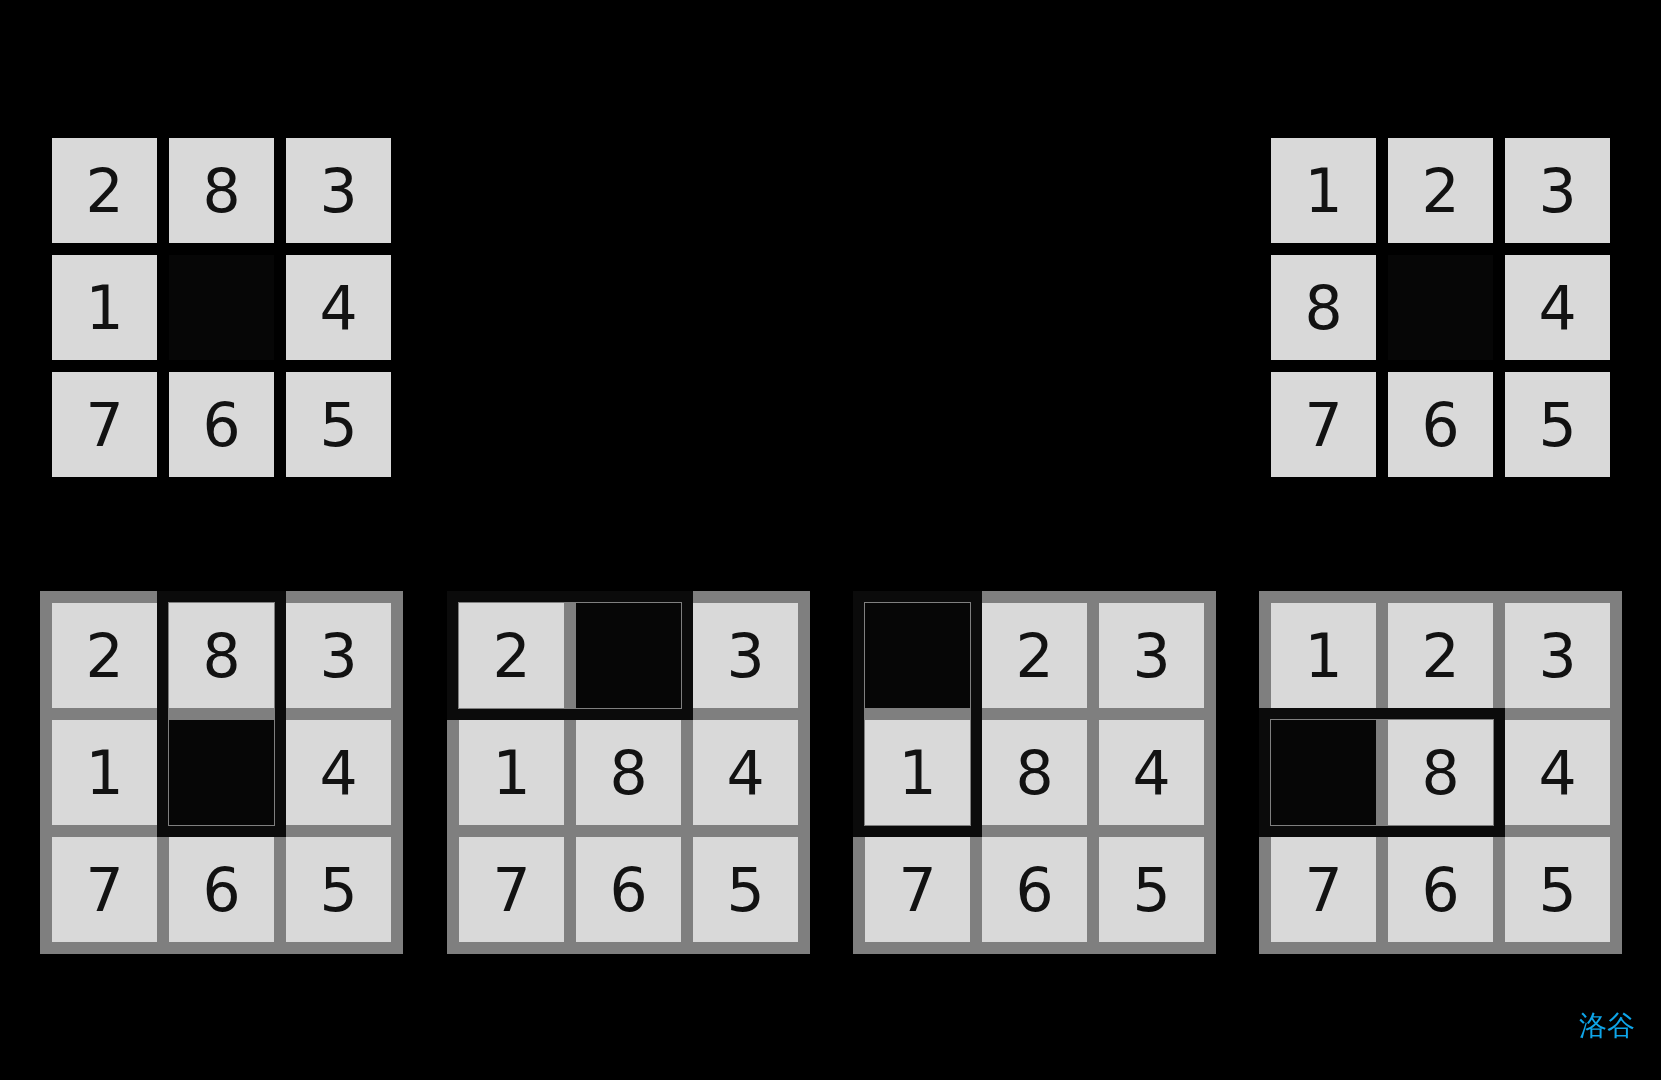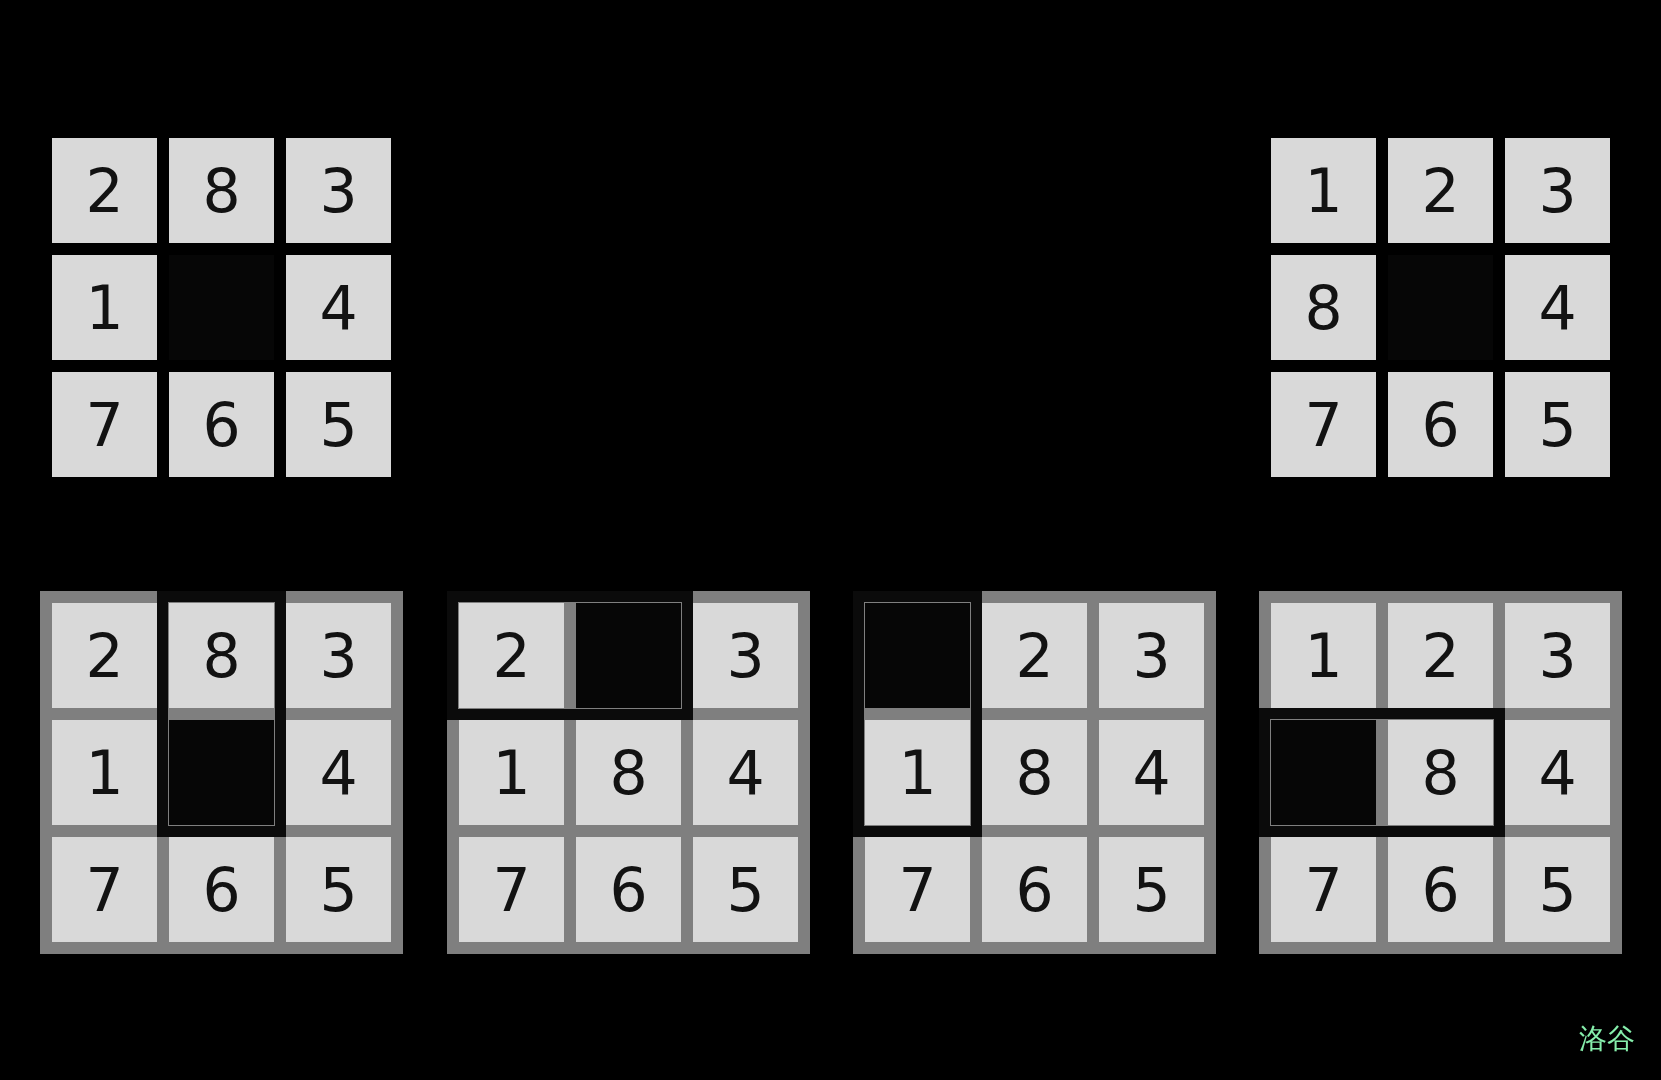--- a/index.html
+++ b/index.html
@@ -46,23 +46,23 @@
   }
   
   .g-start { left: 52px;   top: 138px; }
   .g-goal  { left: 1271px; top: 138px; }
   .p-1 { left: 40px;   top: 591px; }
   .p-2 { left: 447px;  top: 591px; }
   .p-3 { left: 853px;  top: 591px; }
   .p-4 { left: 1259px; top: 591px; }
   .watermark {
     position: absolute;
-    right: 26px; bottom: 22px;
+    right: 26px; bottom: 35px;
     font-size: 28px;
-    color: #86efac;
+    color: #0ea5e9;
   }
 </style>
 </head>
 <body>
 
 <div class="grid plain g-start">
   <span class="cell">2</span>
   <span class="cell">8</span>
   <span class="cell">3</span>
   <span class="cell">1</span>

